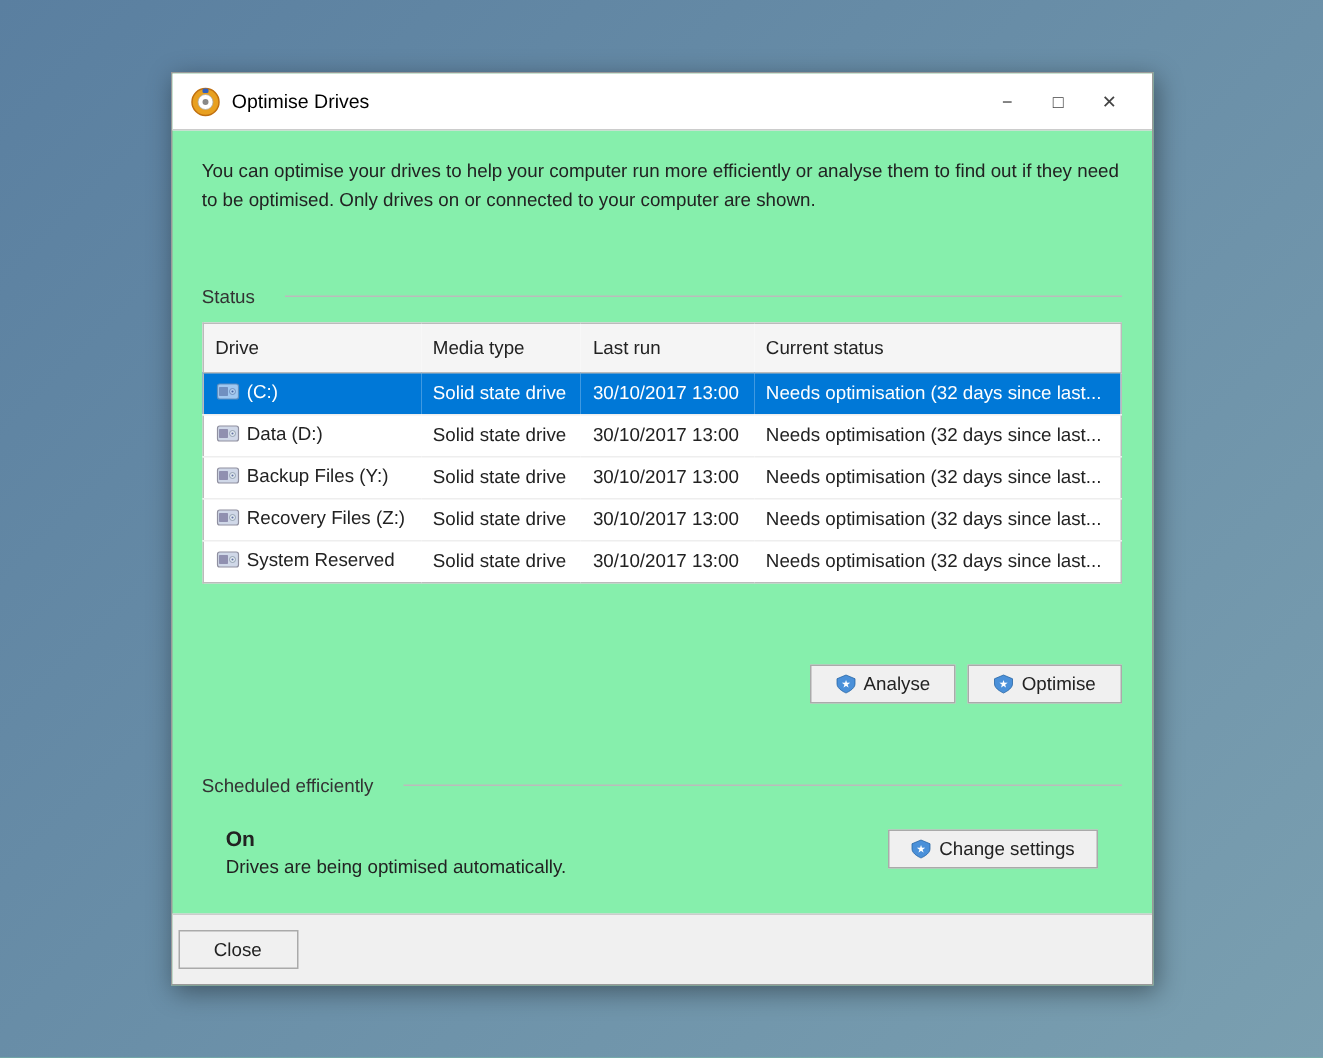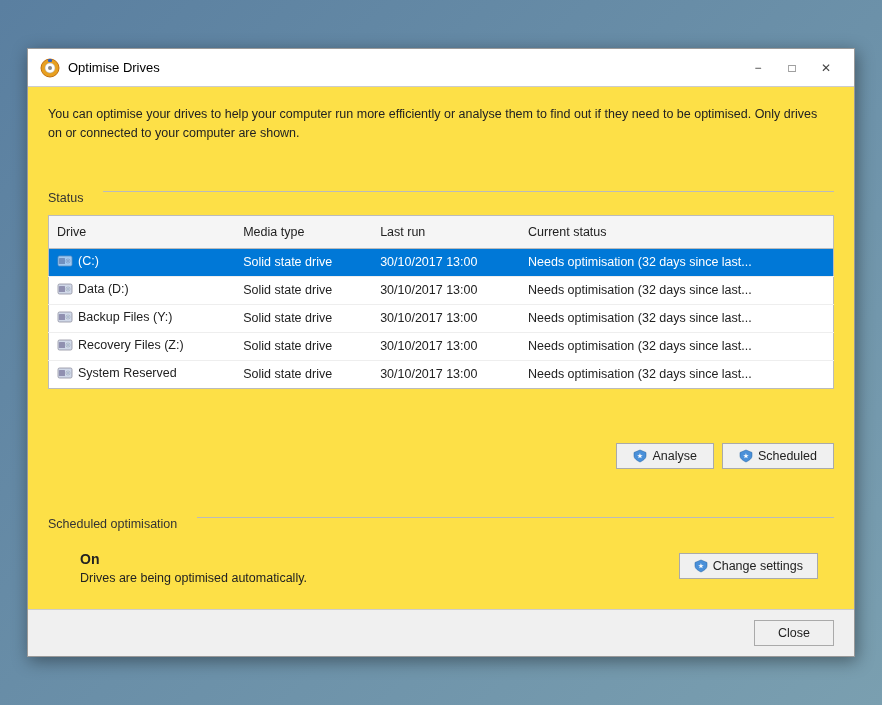--- a/index.html
+++ b/index.html
@@ -21,22 +21,22 @@
       top: 0; left: 0;
       width: 882px; height: 705px;
       background: linear-gradient(135deg, #5a7fa0 0%, #7a9fb0 100%);
       z-index: 0;
     }
 
     
     .window {
       position: relative;
       z-index: 10;
-      background: #fde047;
-      width: 828px;
+      background: #86efac;
+      width: 655px;
       border: 1px solid #999;
       box-shadow: 2px 4px 16px rgba(0,0,0,0.4);
     }
 
     
     .titlebar {
       background: #ffffff;
       display: flex;
       align-items: center;
       padding: 8px 12px;
@@ -80,21 +80,21 @@
     .description {
       font-size: 12.5px;
       color: #222;
       line-height: 1.5;
       margin-bottom: 18px;
     }
 
     
     .section-label {
       display: flex;
-      align-items: flex-start;
+      align-items: center;
       gap: 20px;
       margin-bottom: 10px;
       margin-top: 48px;
     }
     .section-label-text {
       font-size: 12.5px;
       color: #333;
       white-space: nowrap;
     }
     .section-line {
@@ -181,21 +181,20 @@
     }
 
     .scheduled-row {
       display: flex;
       align-items: flex-start;
       justify-content: space-between;
     }
 
     .scheduled-info {
       flex: 1;
-      margin-left: 16px;
     }
 
     .scheduled-desc {
       font-size: 12.5px;
       color: #222;
       margin-bottom: 4px;
     }
 
     .scheduled-freq {
       font-size: 12.5px;
@@ -214,23 +213,23 @@
       color: #222;
       white-space: nowrap;
       align-self: flex-start;
       margin-top: 2px;
     }
 
     
     .bottom-bar {
       background: #f0f0f0;
       border-top: 1px solid #ccc;
-      padding: 10px 20px;
-      display: flex;
-      justify-content: flex-end;
+      padding: 10px 4px;
+      display: flex;
+      justify-content: flex-start;
     }
 
     .close-main-btn {
       padding: 5px 22px;
       font-size: 12.5px;
       background: #f0f0f0;
       border: 1px solid #aaa;
       cursor: pointer;
       color: #222;
       min-width: 80px;
@@ -362,26 +361,26 @@
           <path d="M7 1 L13 3.5 L13 7 C13 10.5 7 13 7 13 C7 13 1 10.5 1 7 L1 3.5 Z" fill="#4a90d9" stroke="#2060a0" stroke-width="0.5"></path>
           <text x="7" y="9" text-anchor="middle" font-size="6" fill="#fff" font-weight="bold">★</text>
         </svg>
         <span>Analyse</span>
       </button>
       <button class="btn">
         <svg class="shield-svg" width="14" height="14" viewBox="0 0 14 14">
           <path d="M7 1 L13 3.5 L13 7 C13 10.5 7 13 7 13 C7 13 1 10.5 1 7 L1 3.5 Z" fill="#4a90d9" stroke="#2060a0" stroke-width="0.5"></path>
           <text x="7" y="9" text-anchor="middle" font-size="6" fill="#fff" font-weight="bold">★</text>
         </svg>
-        <span>Scheduled</span>
+        <span>Optimise</span>
       </button>
     </div>
 
     <div class="section-label">
-      <span class="section-label-text">Scheduled optimisation</span>
+      <span class="section-label-text">Scheduled efficiently</span>
       <div class="section-line"></div>
     </div>
 
     <div class="scheduled-content">
       <div class="scheduled-row">
         <div class="scheduled-info">
           <div class="scheduled-status">On</div>
           <div class="scheduled-desc">Drives are being optimised automatically.</div>
         </div>
         <button class="change-settings-btn">

